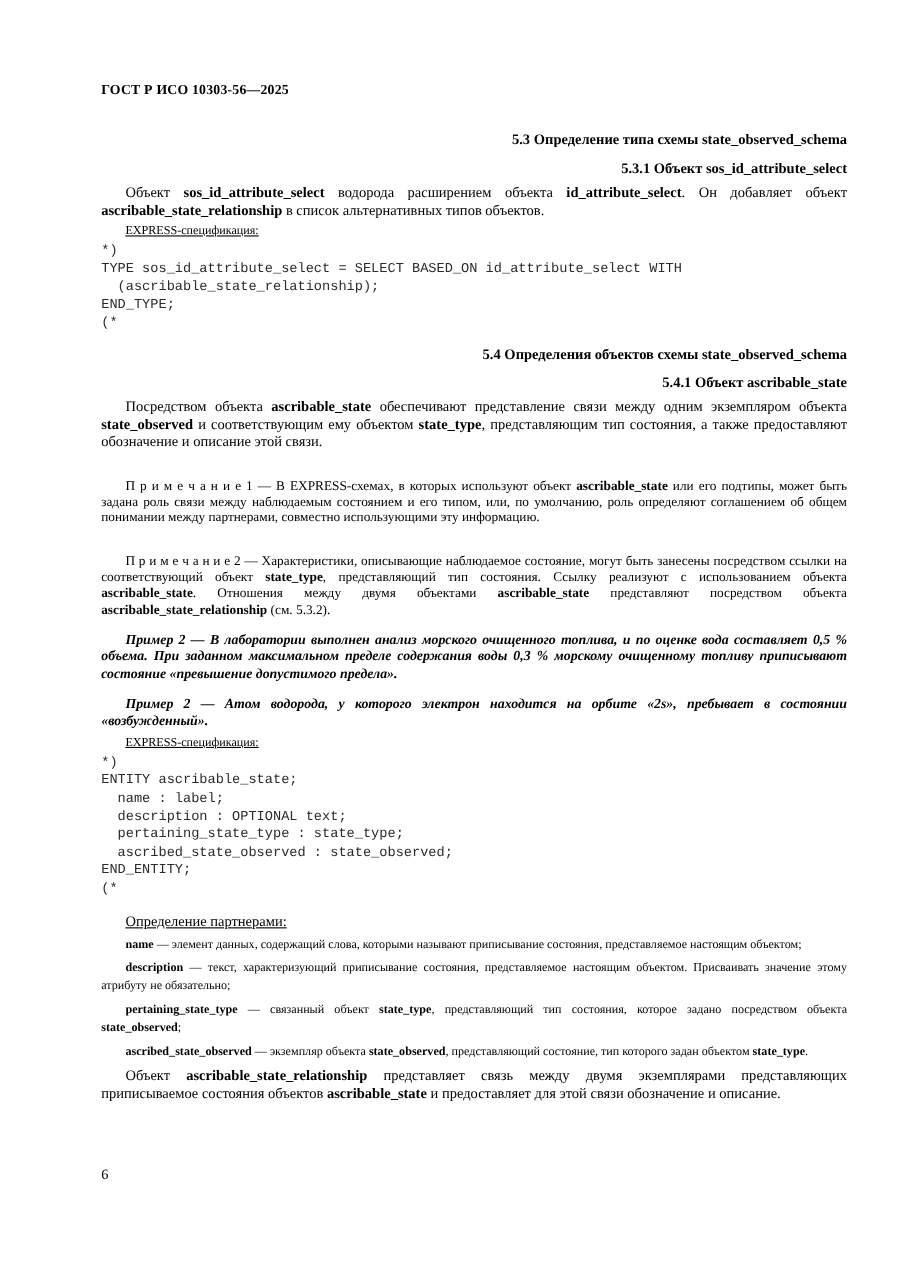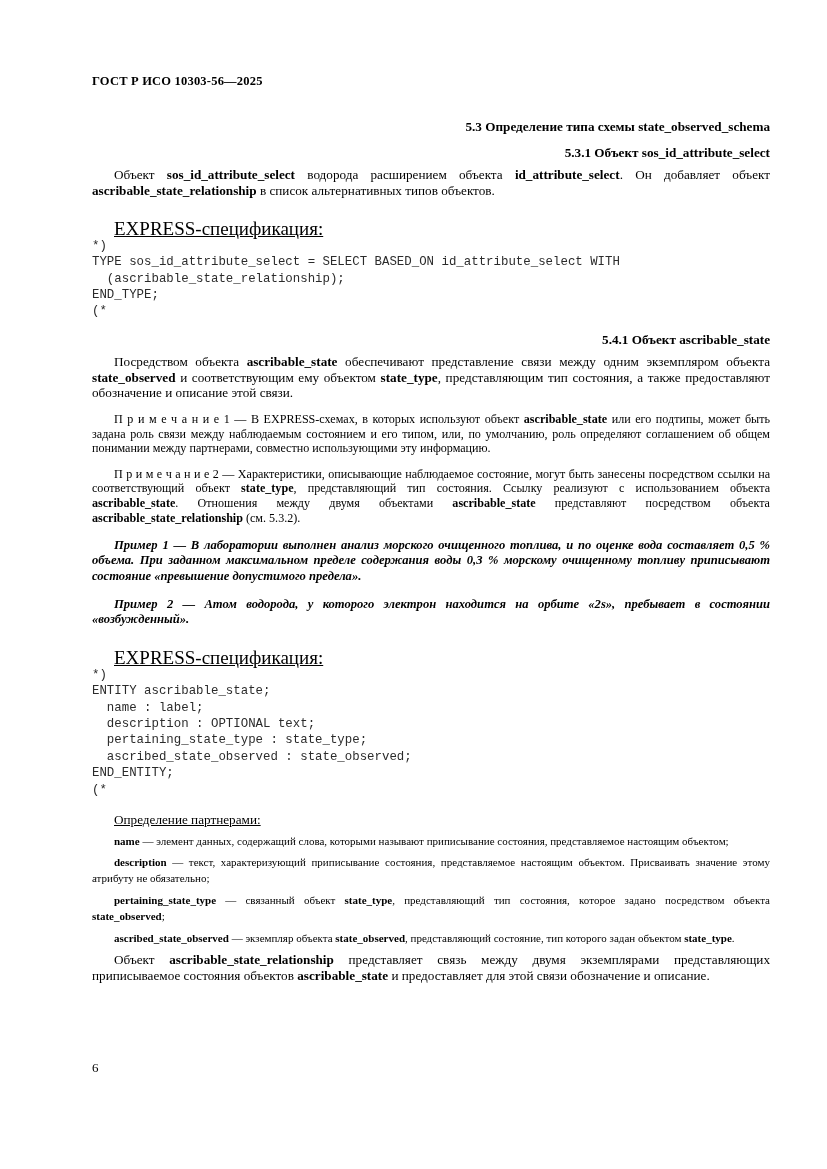--- a/index.html
+++ b/index.html
@@ -49,38 +49,38 @@
     text-align: right;
   }
   .h-sub.tight { margin-top: 7px; }
   .para {
     text-indent: 22px;
     margin-top: 6px;
   }
   b, .b { font-weight: bold; }
   .express-label {
     text-indent: 22px;
-    margin-top: 23px;
+    margin-top: 5px;
     margin-bottom: 1px;
-    font-size: 19px;
+    font-size: 11px;
   }
   .express-label span.u {
     text-decoration: underline;
   }
   .code {
     font-family: "Liberation Mono", monospace;
     font-size: 12.4px;
     line-height: 16.4px;
     white-space: pre;
     color: #2b2b2b;
     margin-top: 0;
   }
   .note {
     text-indent: 22px;
-    margin-top: 11px;
+    margin-top: 25px;
     font-size: 12.1px;
     line-height: 14.6px;
     text-align: justify;
   }
   .example {
     text-indent: 22px;
     margin-top: 13px;
     font-size: 12.6px;
     line-height: 15.2px;
     font-style: italic;
@@ -123,30 +123,31 @@
     <p class="para"><span>Объект </span><b>sos_id_attribute_select</b><span> водорода расширением объекта </span><b>id_attribute_select</b><span>. Он добавляет объект </span><b>ascribable_state_relationship</b><span> в список альтернативных типов объектов.</span></p>
 
     <p class="express-label"><span class="u">EXPRESS-спецификация:</span></p>
 
     <pre class="code">*)
 TYPE sos_id_attribute_select = SELECT BASED_ON id_attribute_select WITH
   (ascribable_state_relationship);
 END_TYPE;
 (*</pre>
 
+    <div class="h-sub">5.4  Определения объектов схемы state_observed_schema</div>
 
     <div class="h-sub">5.4.1  Объект ascribable_state</div>
 
     <p class="para"><span>Посредством объекта </span><b>ascribable_state</b><span> обеспечивают представление связи между одним экземпляром объекта </span><b>state_observed</b><span> и соответствующим ему объектом </span><b>state_type</b><span>, представляющим тип состояния, а также предоставляют обозначение и описание этой связи.</span></p>
 
     <p class="note"><span>П р и м е ч а н и е  1 </span><span>— В EXPRESS-схемах, в которых используют объект </span><b>ascribable_state</b><span> или его подтипы, может быть задана роль связи между наблюдаемым состоянием и его типом, или, по умолчанию, роль определяют соглашением об общем понимании между партнерами, совместно использующими эту информацию.</span></p>
 
     <p class="note"><span>П р и м е ч а н и е  2 </span><span>— Характеристики, описывающие наблюдаемое состояние, могут быть занесены посредством ссылки на соответствующий объект </span><b>state_type</b><span>, представляющий тип состояния. Ссылку реализуют с использованием объекта </span><b>ascribable_state</b><span>. Отношения между двумя объектами </span><b>ascribable_state</b><span> представляют посредством объекта </span><b>ascribable_state_relationship</b><span> (см. 5.3.2).</span></p>
 
-    <p class="example">Пример 1 — В лаборатории выполнен анализ морского очищенного топлива, и по оценке вода составляет 0,5 % объема. При заданном максимальном пределе содержания воды 0,3 % морскому очищенному топливу приписывают состояние «превышение допустимого предела».</p>
+    <p class="example">Пример 2 — В лаборатории выполнен анализ морского очищенного топлива, и по оценке вода составляет 0,5 % объема. При заданном максимальном пределе содержания воды 0,3 % морскому очищенному топливу приписывают состояние «превышение допустимого предела».</p>
 
     <p class="example">Пример 2 — Атом водорода, у которого электрон находится на орбите «2s», пребывает в состоянии «возбужденный».</p>
 
     <p class="express-label"><span class="u">EXPRESS-спецификация:</span></p>
 
     <pre class="code">*)
 ENTITY ascribable_state;
   name : label;
   description : OPTIONAL text;
   pertaining_state_type : state_type;

